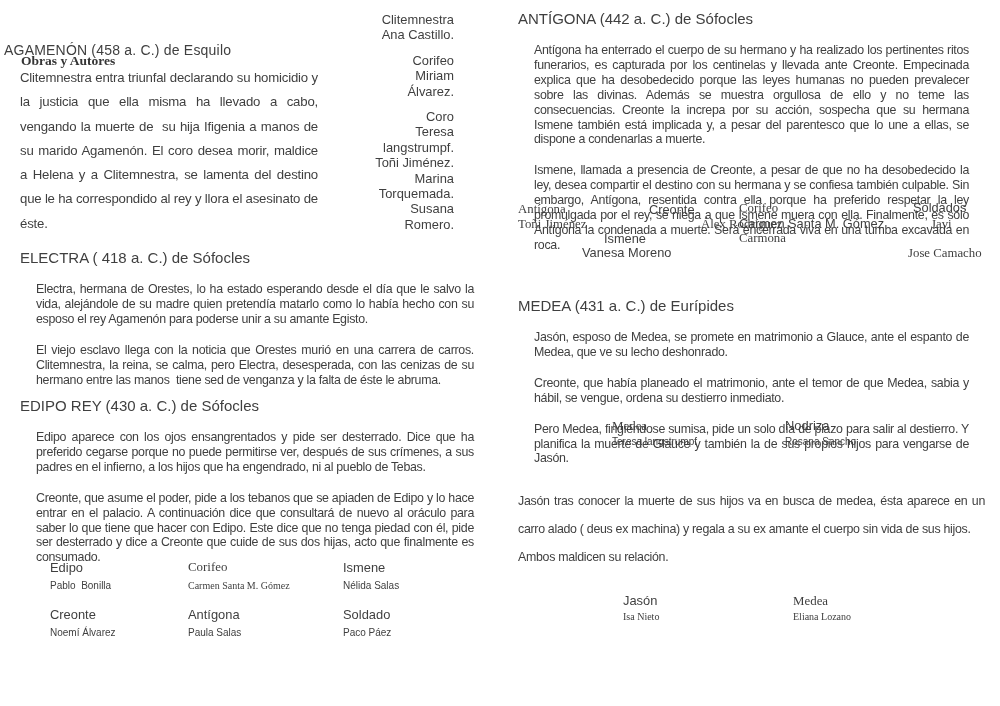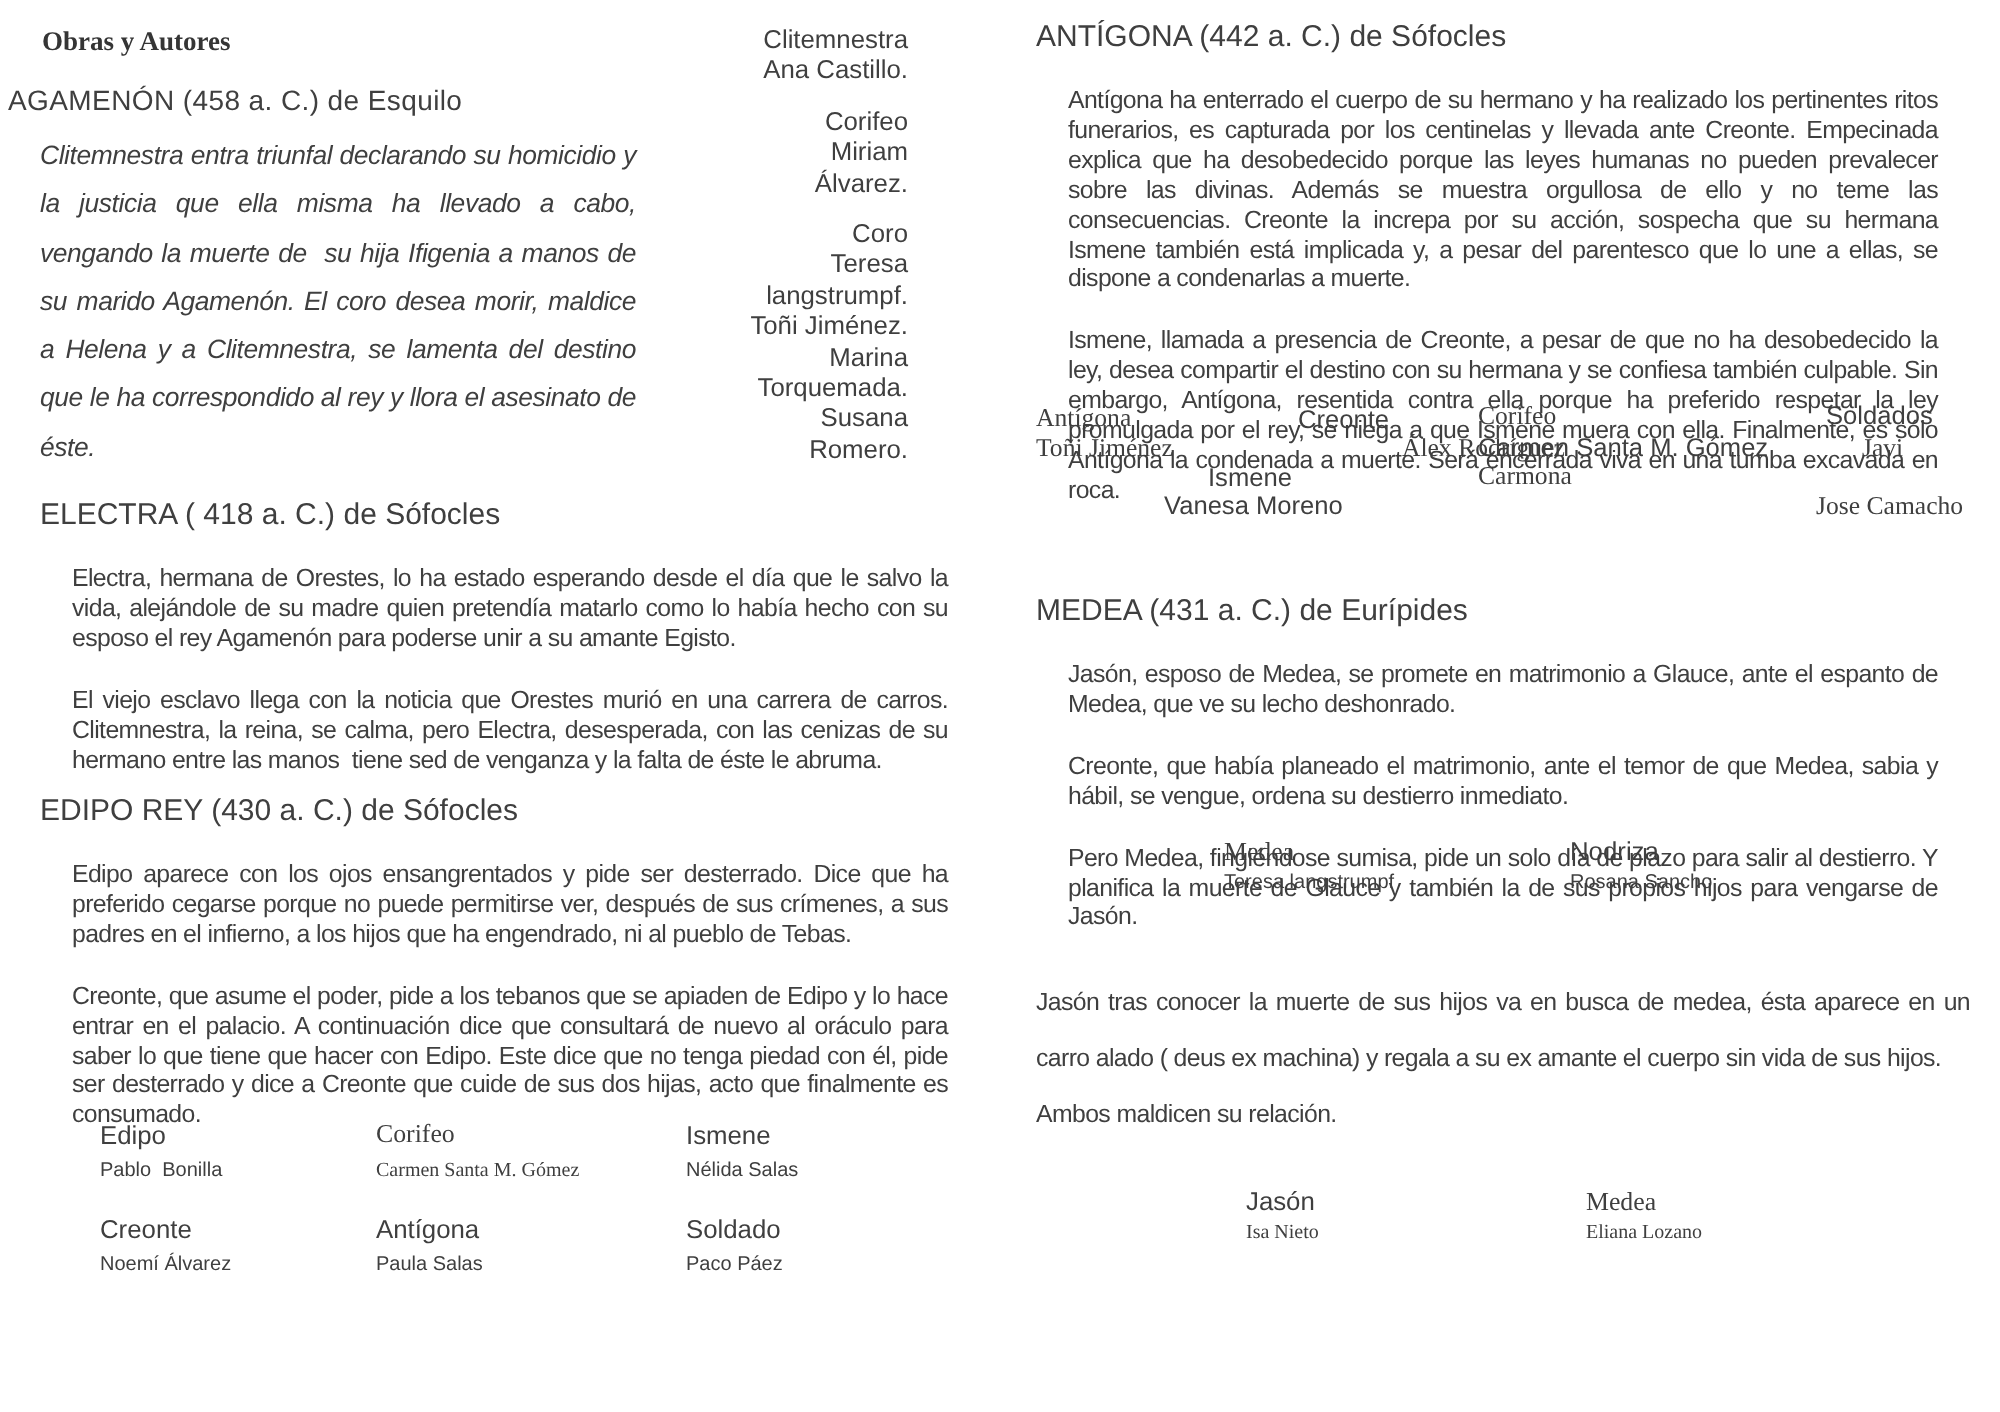--- a/index.html
+++ b/index.html
@@ -2,26 +2,26 @@
 <html><head>
 <meta charset="utf-8">
 <style>
   html,body{margin:0;padding:0;}
   body{
     width:1000px;height:706px;position:relative;background:#ffffff;
     font-family:"Liberation Sans",sans-serif;color:#3f3f3f;overflow:hidden;
   }
   .abs{position:absolute;}
   .doc-header{
-    font-family:"Liberation Serif",serif;font-weight:bold;font-size:13.5px;color:#353535;
+    font-family:"Liberation Serif",serif;font-weight:bold;font-size:13.5px;color:#353535;margin-top:40px;
   }
   .ag-title{font-size:14px;letter-spacing:.2px;}
   .ag-body{
     font-size:13.2px;line-height:24.3px;letter-spacing:-.2px;
-    text-align:justify;white-space:pre-wrap;font-style:italic;
+    text-align:justify;white-space:pre-wrap;
   }
   .cast-col{width:120px;}
   .cast-col .cl{font-size:12.9px;line-height:15.4px;min-height:15.4px;text-align:right;}
   .cast-group{margin-bottom:10px;}
   .sec .sec-title{font-size:15px;margin:0 0 3px 0;}
   .sec p{
     margin:16px;font-size:12.4px;line-height:14.9px;letter-spacing:-.3px;
     text-align:justify;
   }
   .sec p.gap{margin-top:13px;}

